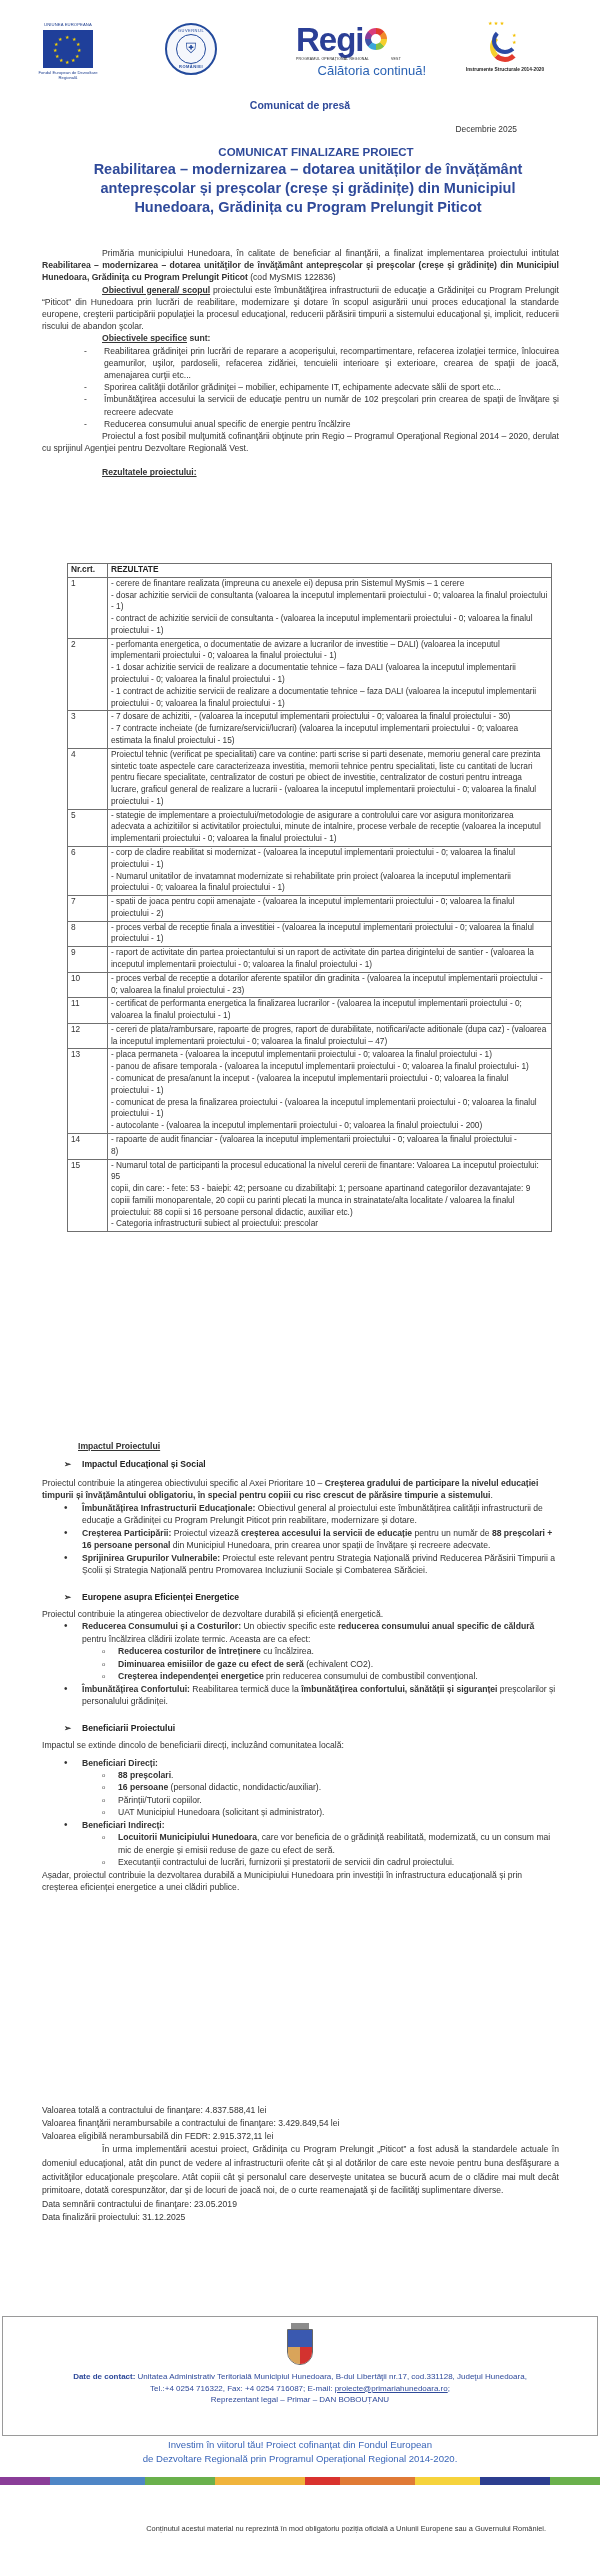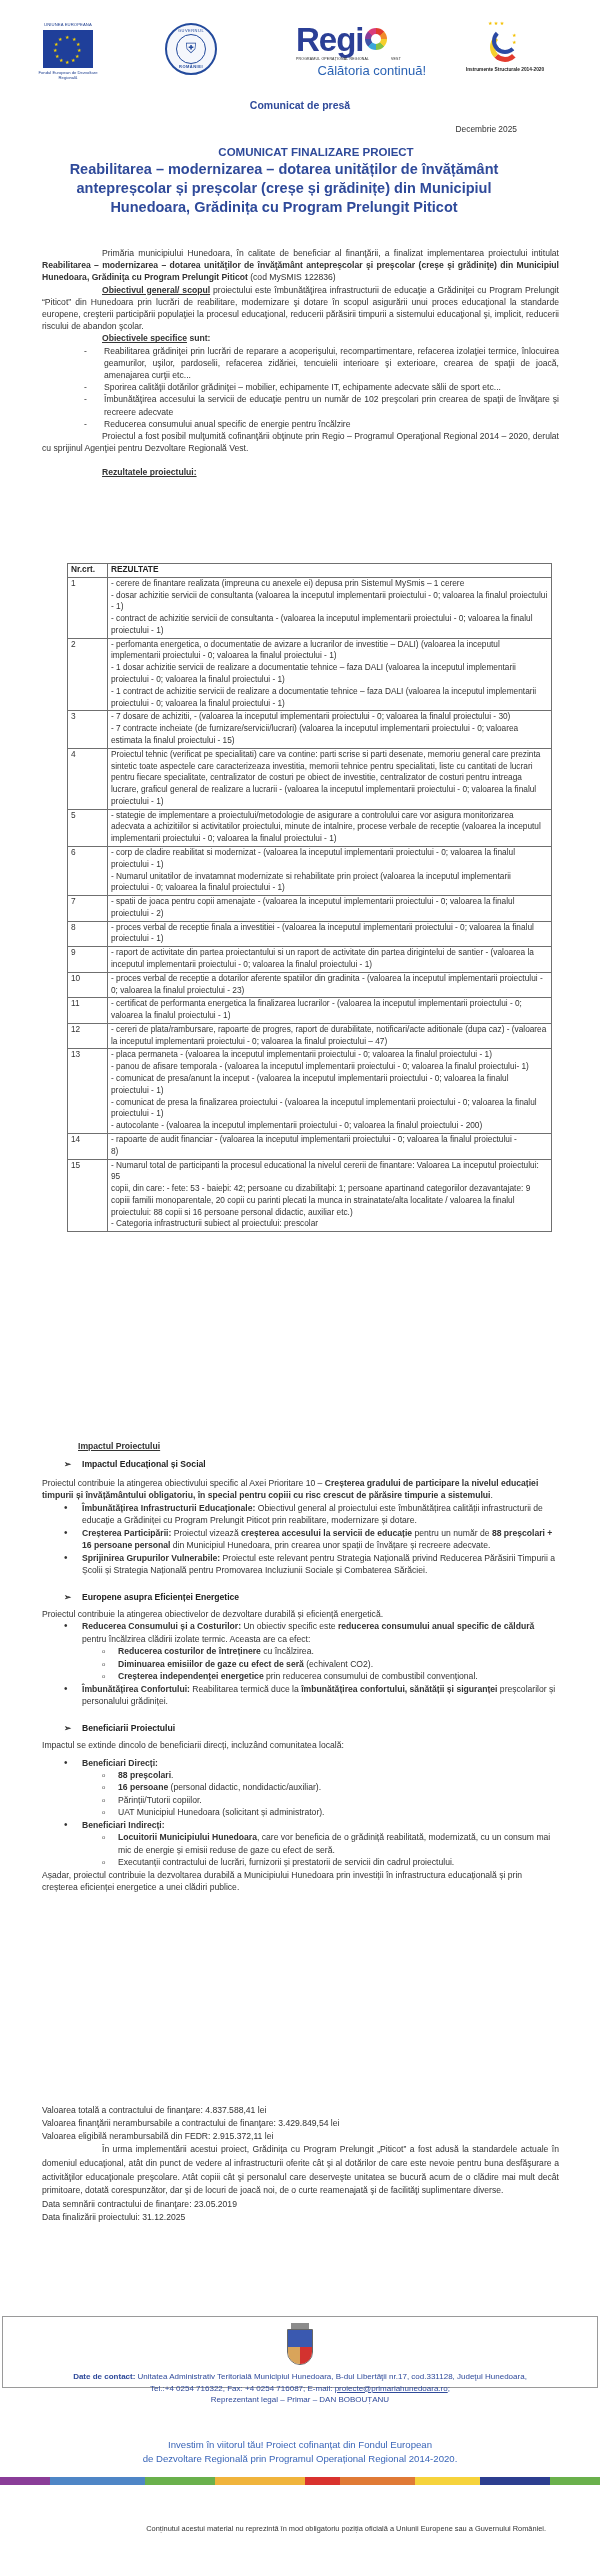--- a/index.html
+++ b/index.html
@@ -36,21 +36,21 @@
   .regio-small { font-size: 3.5px; color: #222; letter-spacing: 0.2px; margin-top: 1px; display:flex; justify-content: space-between; width: 105px; }
   .regio-tag { font-size: 13px; color: #2b63b4; margin-top: 0px; padding-left: 20px; text-align: right; }
   .is-logo { left: 460px; top: 0px; width: 90px; text-align:center; }
   .is-logo .emb { width: 46px; height: 46px; margin: 0 auto; position: relative; }
   .is-logo .emb .arc { position:absolute; border-radius:50%; }
   .is-logo .cap { font-size: 4.8px; font-weight: bold; color: #222; line-height: 1.2; margin-top: 3px; }
 
   .press { position: absolute; top: 98px; left: 0; width: 600px; text-align: center; color: #2f4a9a; font-weight: bold; font-size: 10.5px; }
   .date { position: absolute; top: 124px; right: 83px; font-size: 8.4px; color: #333; }
   .main-head { position: absolute; top: 144px; left: 16px; width: 600px; text-align: center; color: #2f4a9a; font-weight: bold; font-size: 11.5px; }
-  .main-title { position: absolute; top: 160px; left: 54px; width: 460px; text-align: center; color: #2f4a9a; font-weight: bold; font-size: 14.5px; line-height: 1.32; }
+  .main-title { position: absolute; top: 160px; left: 78px; width: 460px; text-align: center; color: #2f4a9a; font-weight: bold; font-size: 14.5px; line-height: 1.32; }
 
   .body-text { position: absolute; left: 42px; width: 517px; font-size: 8.6px; color: #333; }
   .justify { text-align: justify; }
   .indent { text-indent: 60px; }
   .ul-title { text-decoration: underline; font-weight: bold; }
   .b { font-weight: bold; }
 
   .obj-list { list-style: none; margin-left: 42px; }
   .obj-list li { position: relative; padding-left: 20px; text-align: justify; }
   .obj-list li::before { content: "-"; position: absolute; left: 0; }
@@ -66,21 +66,21 @@
   .arrow-h { margin-left: 22px; font-weight: bold; color: #222; }
   .arrow-h .arr { display:inline-block; width: 18px; }
   .bullet-list { list-style: none; margin-left: 22px; }
   .bullet-list > li { position: relative; padding-left: 18px; }
   .bullet-list > li::before { content: "•"; position: absolute; left: 0; font-size: 10px; line-height: 1.2; }
   .sub-list { list-style: none; margin-left: 18px; }
   .sub-list > li { position: relative; padding-left: 18px; }
   .sub-list > li::before { content: "o"; position: absolute; left: 2px; font-size: 6px; top: 2px; color:#555; }
 
   
-  .contact-box { position: absolute; top: 2316px; left: 2px; width: 596px; height: 72px; border: 1px solid #9a9a9a; text-align: center; }
+  .contact-box { position: absolute; top: 2316px; left: 2px; width: 596px; height: 120px; border: 1px solid #9a9a9a; text-align: center; }
   .crest { width: 30px; height: 44px; margin: 6px auto 4px; position: relative; }
   .crest .tower { position:absolute; left:6px; top:0; width:18px; height:6px; background:#8c8c8c; }
   .crest .shield { position:absolute; left:2px; top:6px; width:26px; height:36px; border-radius: 0 0 13px 13px; overflow:hidden; border:1px solid #666; }
   .crest .shield .top { position:absolute; left:0; top:0; width:100%; height:50%; background:#3a59b0; }
   .crest .shield .bl { position:absolute; left:0; top:50%; width:50%; height:50%; background:#d9a45a; }
   .crest .shield .br { position:absolute; right:0; top:50%; width:50%; height:50%; background:#d3322f; }
   .contact-lines { color: #2f4a9a; font-size: 8px; line-height: 1.45; }
   .contact-lines .lab { font-weight: bold; }
   .contact-lines .mail { text-decoration: underline; }
 

